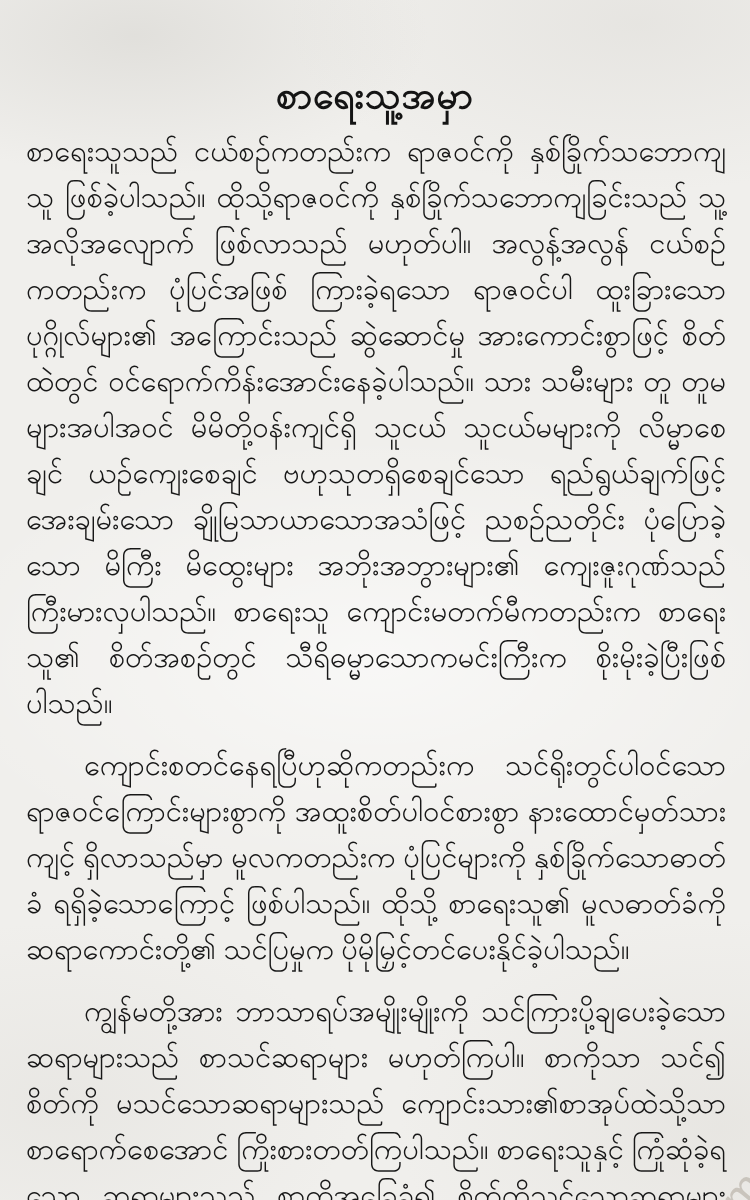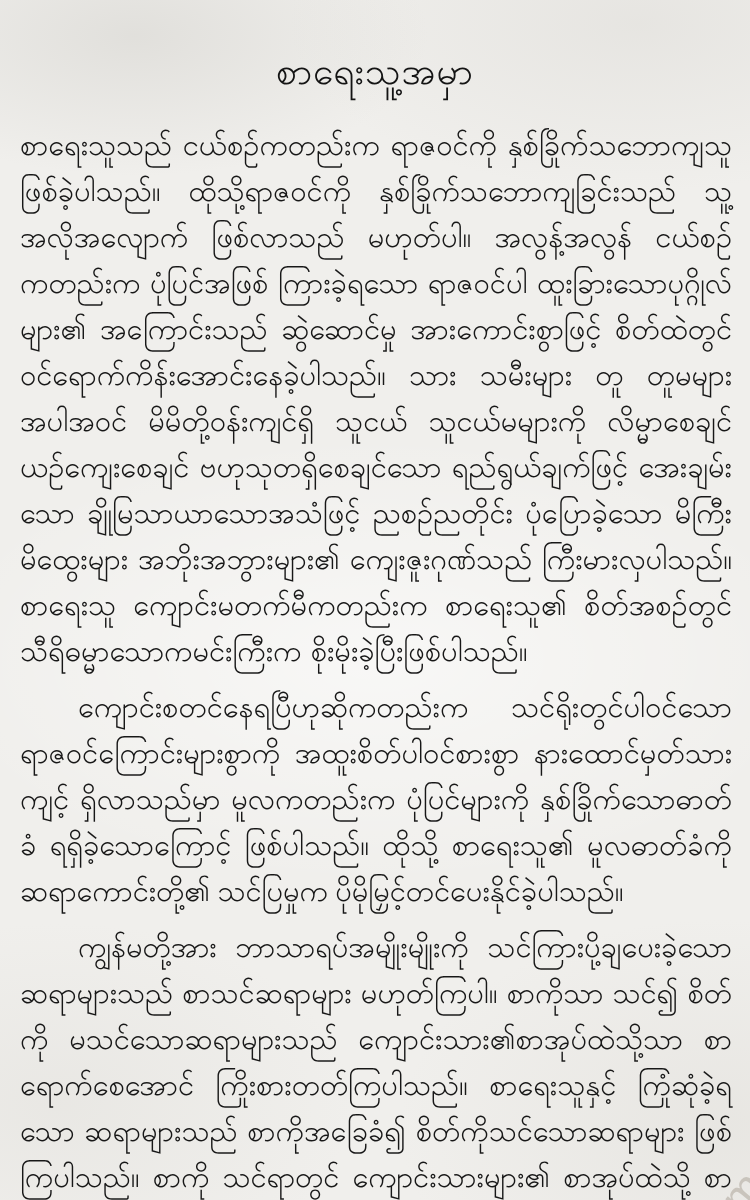--- a/index.html
+++ b/index.html
@@ -20,36 +20,36 @@
       radial-gradient(ellipse 600px 300px at 50% 55%, rgba(255,255,255,0.55), rgba(255,255,255,0) 75%),
       radial-gradient(ellipse 420px 260px at 8% 92%, rgba(200,197,190,0.18), rgba(200,197,190,0) 70%),
       radial-gradient(ellipse 460px 300px at 96% 94%, rgba(198,194,186,0.20), rgba(198,194,186,0) 70%);
   }
   .page {
     position: absolute;
     inset: 0;
   }
   .title {
     margin: 0;
-    padding-top: 48px;
+    padding-top: 72px;
     text-align: center;
     font-size: 37px;
-    font-weight: 400;
+    font-weight: 700;
     color: #141414;
     letter-spacing: 1px;
   }
   .body-text {
     position: absolute;
     top: 112px;
     left: 10px;
     right: 8px;
     color: #171717;
   }
   .body-text p {
-    margin: 10px;
+    margin: 16px;
     font-size: 29px;
     line-height: 46px;
     text-align: justify;
     text-justify: inter-word;
     font-weight: 500;
   }
   .body-text p.indented {
     text-indent: 58px;
     font-family: Liberation Serif, serif;
   }

